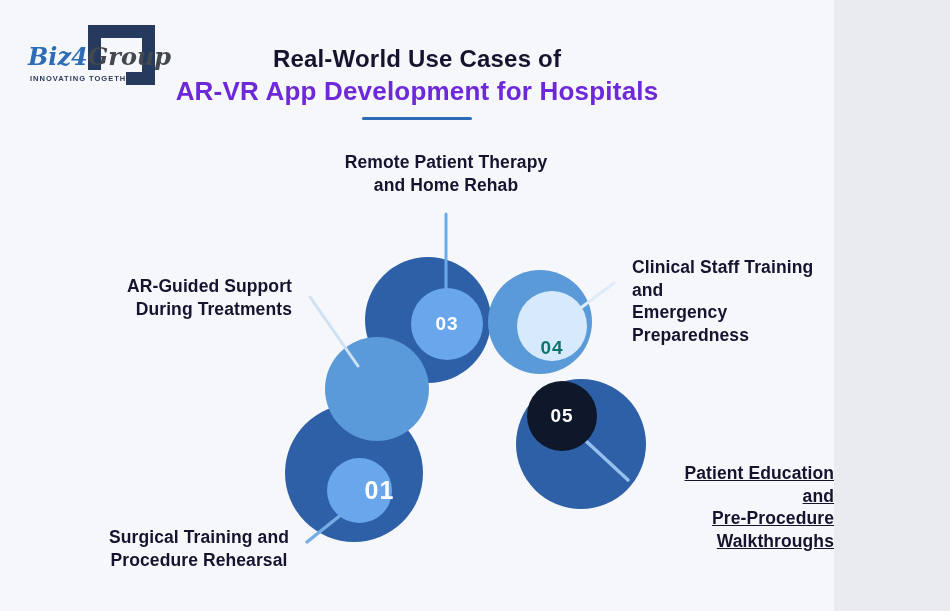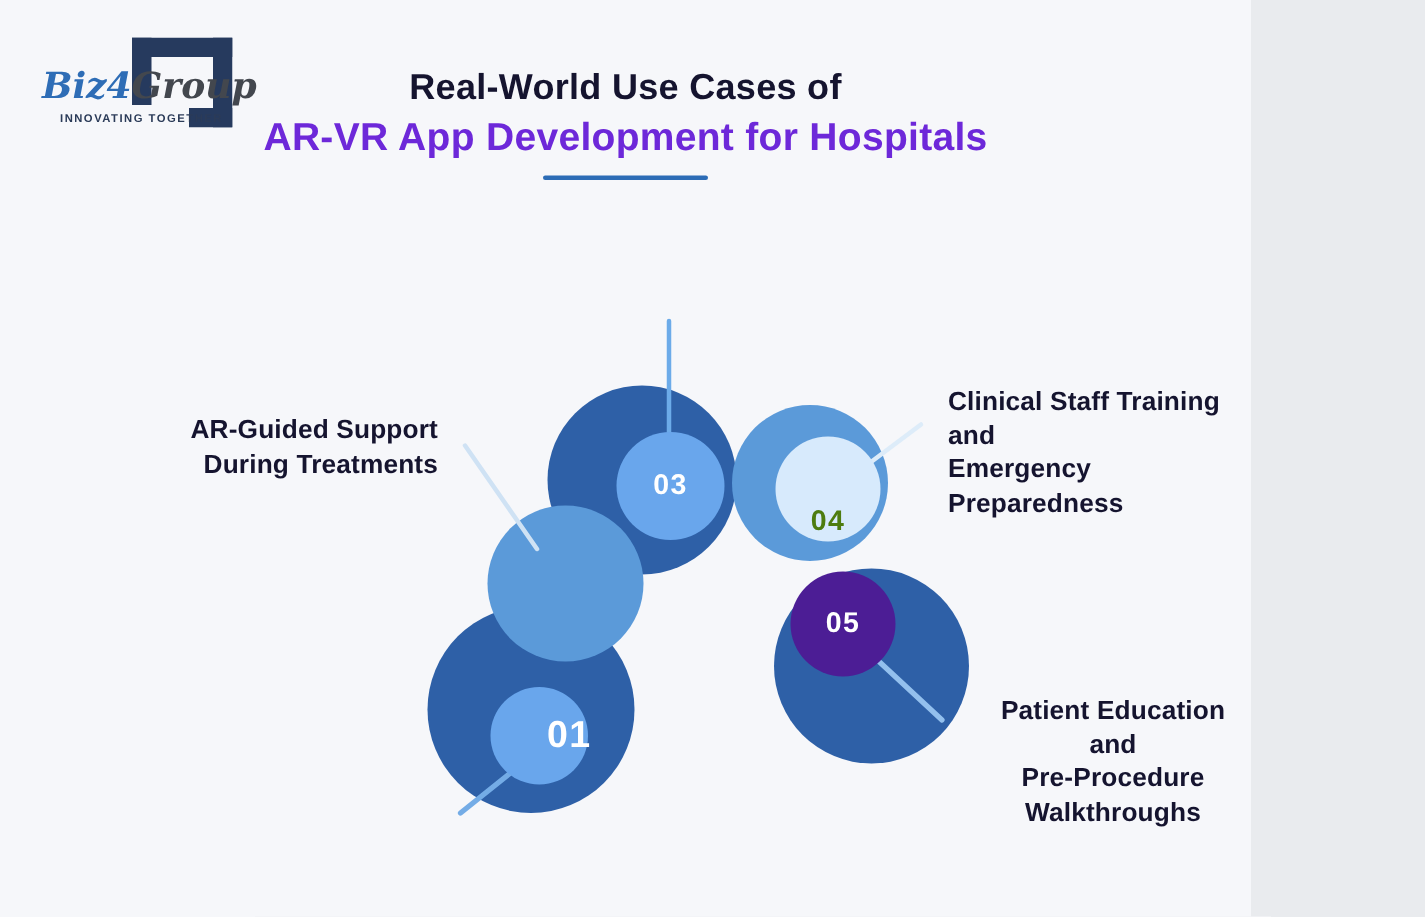--- a/index.html
+++ b/index.html
@@ -18,21 +18,21 @@
   .logo{position:absolute;left:24px;top:12px;width:150px;height:78px;}
   .logo-mark{position:absolute;left:64px;top:13px;width:67px;height:60px;}
   .logo-text{
     position:absolute;left:4px;top:30px;white-space:nowrap;
     font-family:"DejaVu Serif", serif;font-style:italic;
     font-size:24px;line-height:30px;z-index:2;
   }
   .logo-biz,.logo-four{color:#2e6db6;font-weight:700;}
   .logo-group{color:#43474e;font-weight:700;}
   .logo-tagline{
-    position:absolute;left:16px;top:62px;z-index:2;
+    position:absolute;left:6px;top:62px;z-index:2;
     font-size:7.5px;font-weight:700;letter-spacing:1px;color:#2b3b58;
     white-space:nowrap;
   }
 
   
   .title-wrap{position:absolute;left:0;right:0;top:44px;text-align:center;z-index:5;}
   .title-line1{font-size:24px;font-weight:600;color:#15142f;line-height:30px;letter-spacing:0.2px;}
   .title-line2{font-size:26px;font-weight:700;color:#6d28d9;line-height:34px;letter-spacing:0.2px;}
   .title-divider{width:110px;height:3px;background:#2c6cb6;border-radius:2px;margin:9px auto 0 auto;}
 
@@ -61,21 +61,21 @@
   
   .step-label{
     position:absolute;z-index:4;
     font-size:17.5px;font-weight:700;color:#15142f;
     line-height:22.5px;white-space:pre-line;letter-spacing:0.1px;
   }
   .label-1{left:94px;top:526px;width:210px;text-align:center;}
   .label-2{left:62px;top:275px;width:230px;text-align:right;}
   .label-3{left:316px;top:151px;width:260px;text-align:center;}
   .label-4{left:632px;top:256px;text-align:left;}
-  .label-5{left:650px;top:462px;text-align:center;}
+  .label-5{left:650px;top:462px;text-align:right;text-decoration:underline;}
 </style>
 </head>
 <body>
 
 <div class="canvas">
 
   <div class="logo">
     <svg class="logo-mark" viewBox="0 0 67 60" width="67" height="60">
       <rect x="0" y="0" width="67" height="13" fill="#263a5e"></rect>
       <rect x="54" y="0" width="13" height="60" fill="#263a5e"></rect>
@@ -108,27 +108,31 @@
     <line x1="586" y1="441" x2="628" y2="480" stroke-width="3.5" stroke-linecap="round" stroke="#93c0ee"></line>
   </svg>
 
   <div class="circle inner c1i" style="background: rgb(105, 166, 236);">
     <span style="color: rgb(255, 255, 255); margin-left: 40px;">01</span>
   </div>
   <div class="circle inner c3i" style="background: rgb(105, 166, 236);">
     <span style="color: rgb(255, 255, 255);">03</span>
   </div>
   <div class="circle inner c4i" style="background: rgb(215, 234, 252);">
-    <span style="color: #4d7c0f; margin-top: 44px;">04</span>
+    <span style="color: #0f766e; margin-top: 44px;">04</span>
   </div>
-  <div class="circle inner c5i" style="background: #4c1d95;">
+  <div class="circle inner c5i" style="background: #0f172a;">
     <span style="color: rgb(255, 255, 255);">05</span>
   </div>
 
+  <div class="step-label label-1">Surgical Training and
+Procedure Rehearsal</div>
   <div class="step-label label-2">AR-Guided Support
 During Treatments</div>
+  <div class="step-label label-3">Remote Patient Therapy
+and Home Rehab</div>
   <div class="step-label label-4">Clinical Staff Training and
 Emergency Preparedness</div>
   <div class="step-label label-5">Patient Education and
 Pre-Procedure
 Walkthroughs</div>
 
 </div>
 
 </body></html>

